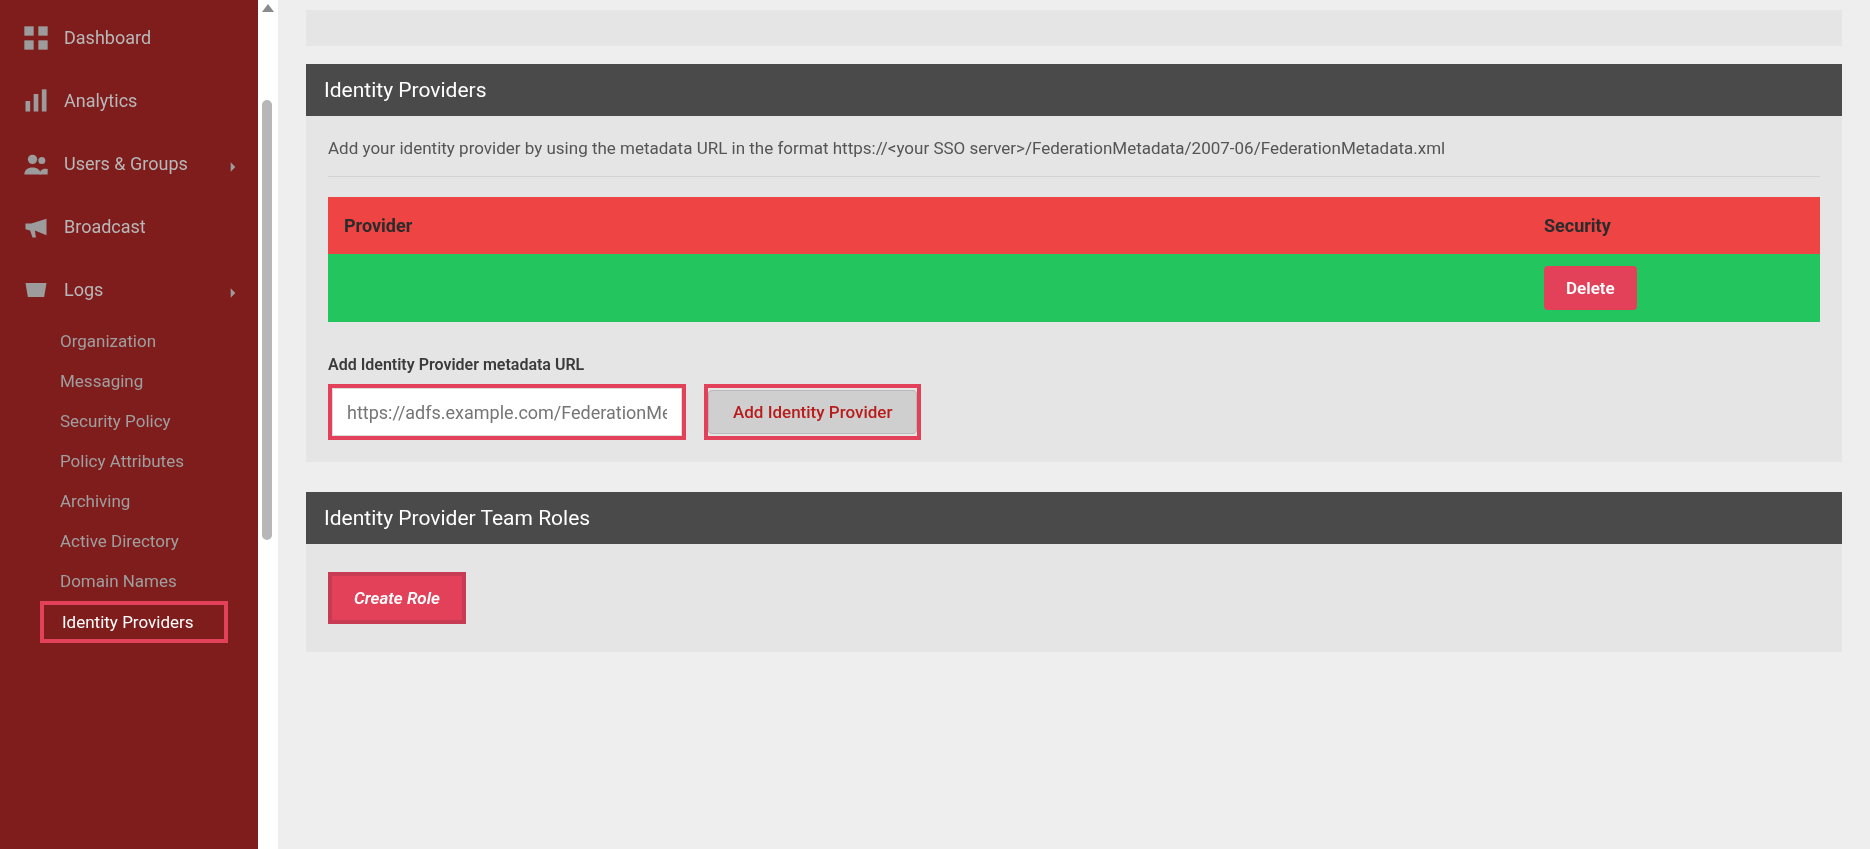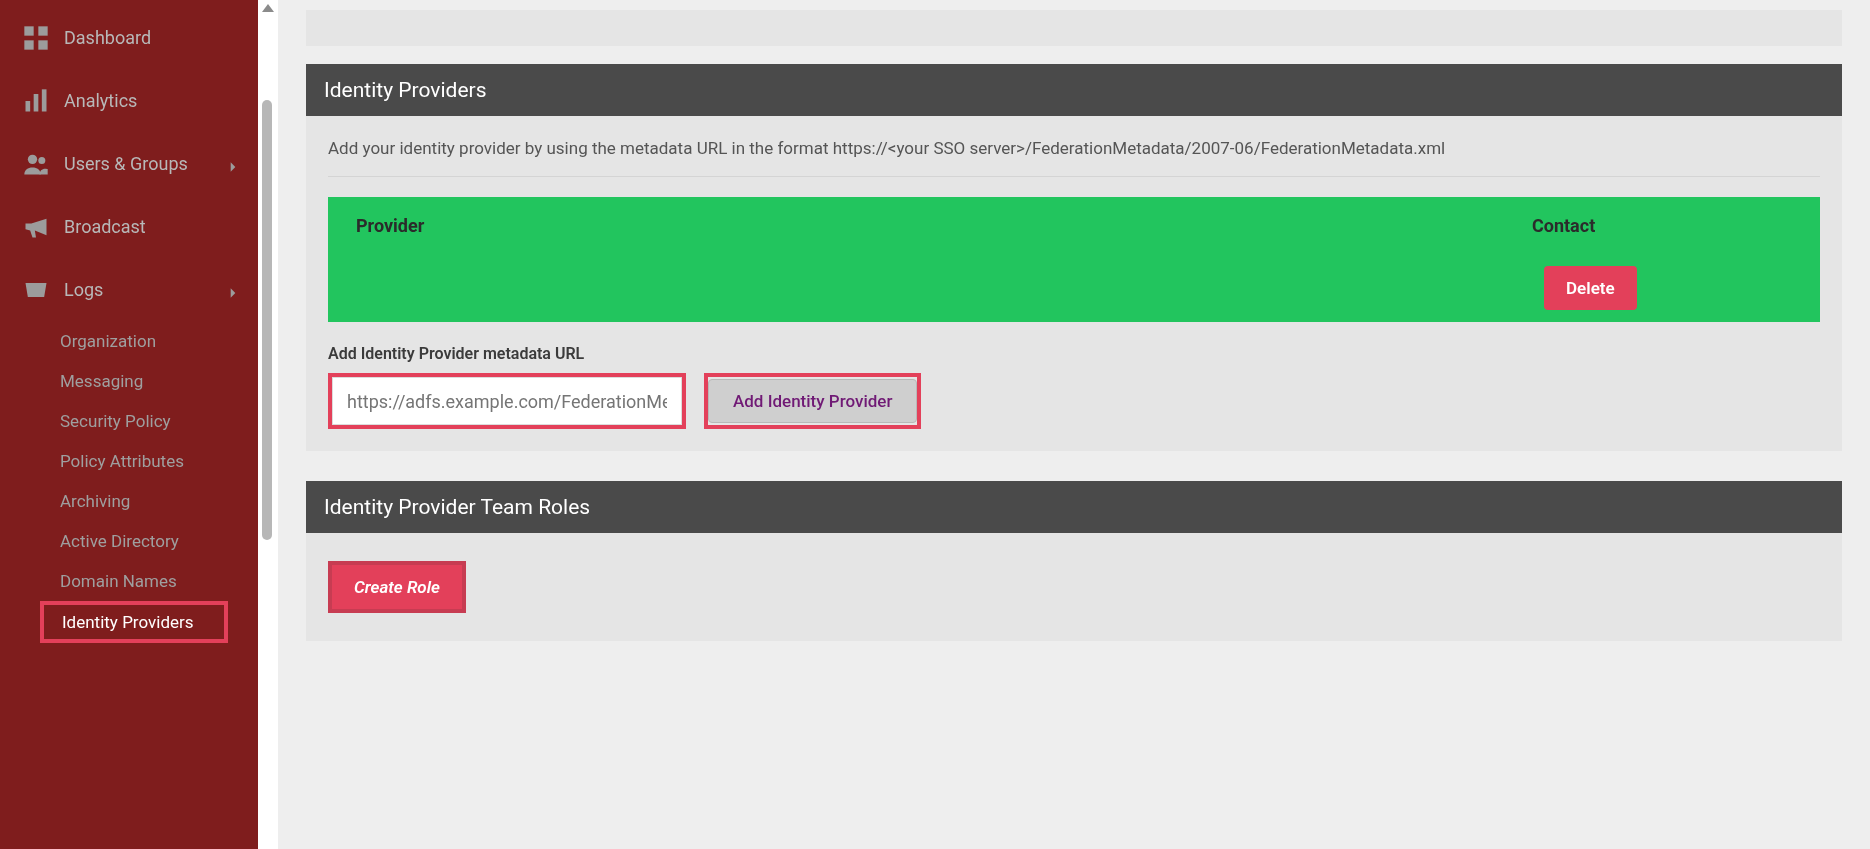--- a/index.html
+++ b/index.html
@@ -122,22 +122,22 @@
     padding-bottom: 18px;
     border-bottom: 1px solid #d4d4d4;
     margin-bottom: 20px;
   }
 
   .table {
     background: transparent;
   }
   .thead {
     display: flex;
-    background: #22c55e;
-    padding: 18px 28px;
+    background: #ef4444;
+    padding: 18px 16px;
     font-weight: 700;
     font-size: 18px;
     color: #2b2b2b;
   }
   .col-provider { flex: 1; }
   .col-actions  { width: 260px; }
   .trow {
     display: flex;
     padding: 12px 16px;
     background: #22c55e;
@@ -151,30 +151,30 @@
     font-size: 17px;
     font-weight: 600;
     padding: 12px 22px;
     border-radius: 4px;
     color: #ffffff;
     font-family: inherit;
   }
   .btn-danger { background: #e3405a; }
   .btn-muted  {
     background: #cfcfcf;
-    color: #701a75;
+    color: #b91c1c;
     border: 1px solid #b8b8b8;
     font-weight: 500;
   }
 
   .form-label {
     font-size: 16px;
     font-weight: 600;
     color: #3b3b3b;
-    margin-top: 22px;
+    margin-top: 33px;
     margin-bottom: 10px;
   }
   .form-row { display: flex; gap: 18px; }
   .url-input {
     width: 350px;
     height: 48px;
     padding: 0 14px;
     font-size: 18px;
     color: #9a9a9a;
     background: #ffffff;
@@ -298,21 +298,21 @@
   <div class="ghost-top"></div>
 
   <section class="panel">
     <div class="panel-header">Identity Providers</div>
     <div class="panel-body">
       <p class="desc">Add your identity provider by using the metadata URL in the format https://&lt;your SSO server&gt;/FederationMetadata/2007-06/FederationMetadata.xml</p>
 
       <div class="table">
         <div class="thead">
           <div class="col-provider">Provider</div>
-          <div class="col-actions">Contact</div>
+          <div class="col-actions">Security</div>
         </div>
         <div class="trow">
           <div class="col-provider"></div>
           <div class="col-actions">
             <button class="btn btn-danger">Delete</button>
           </div>
         </div>
       </div>
 
       <div class="form-label">Add Identity Provider metadata URL</div>

